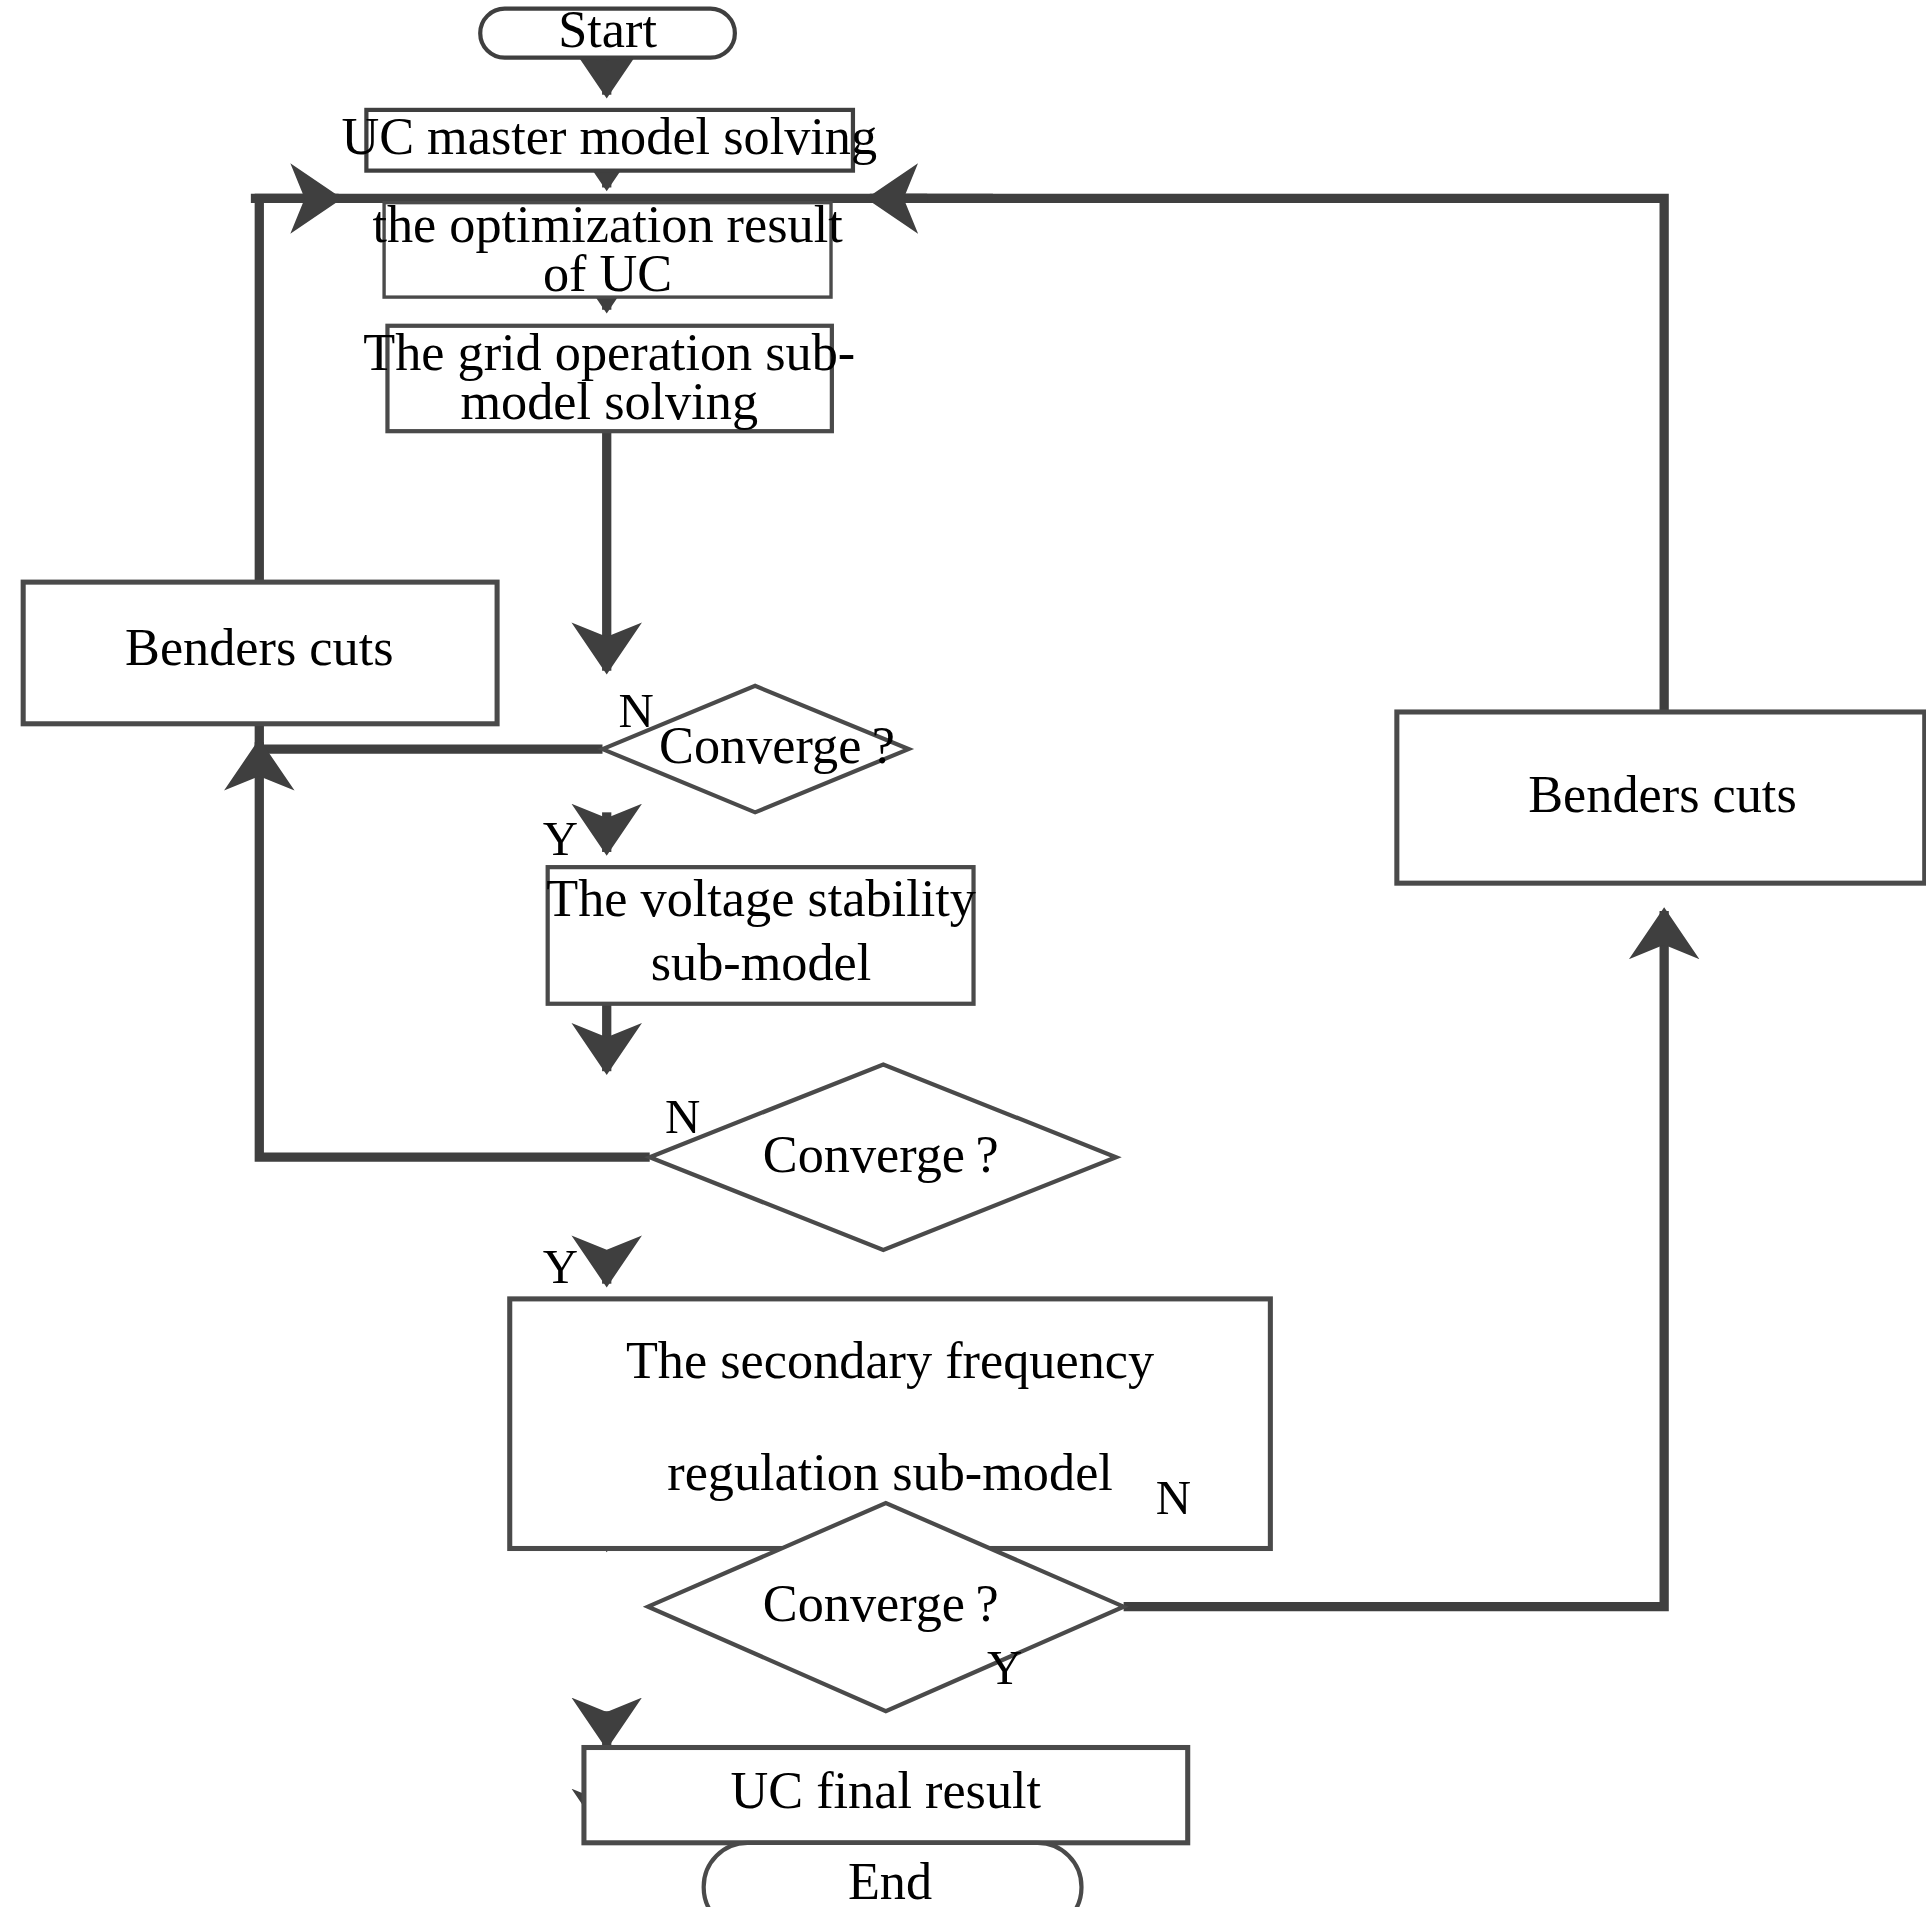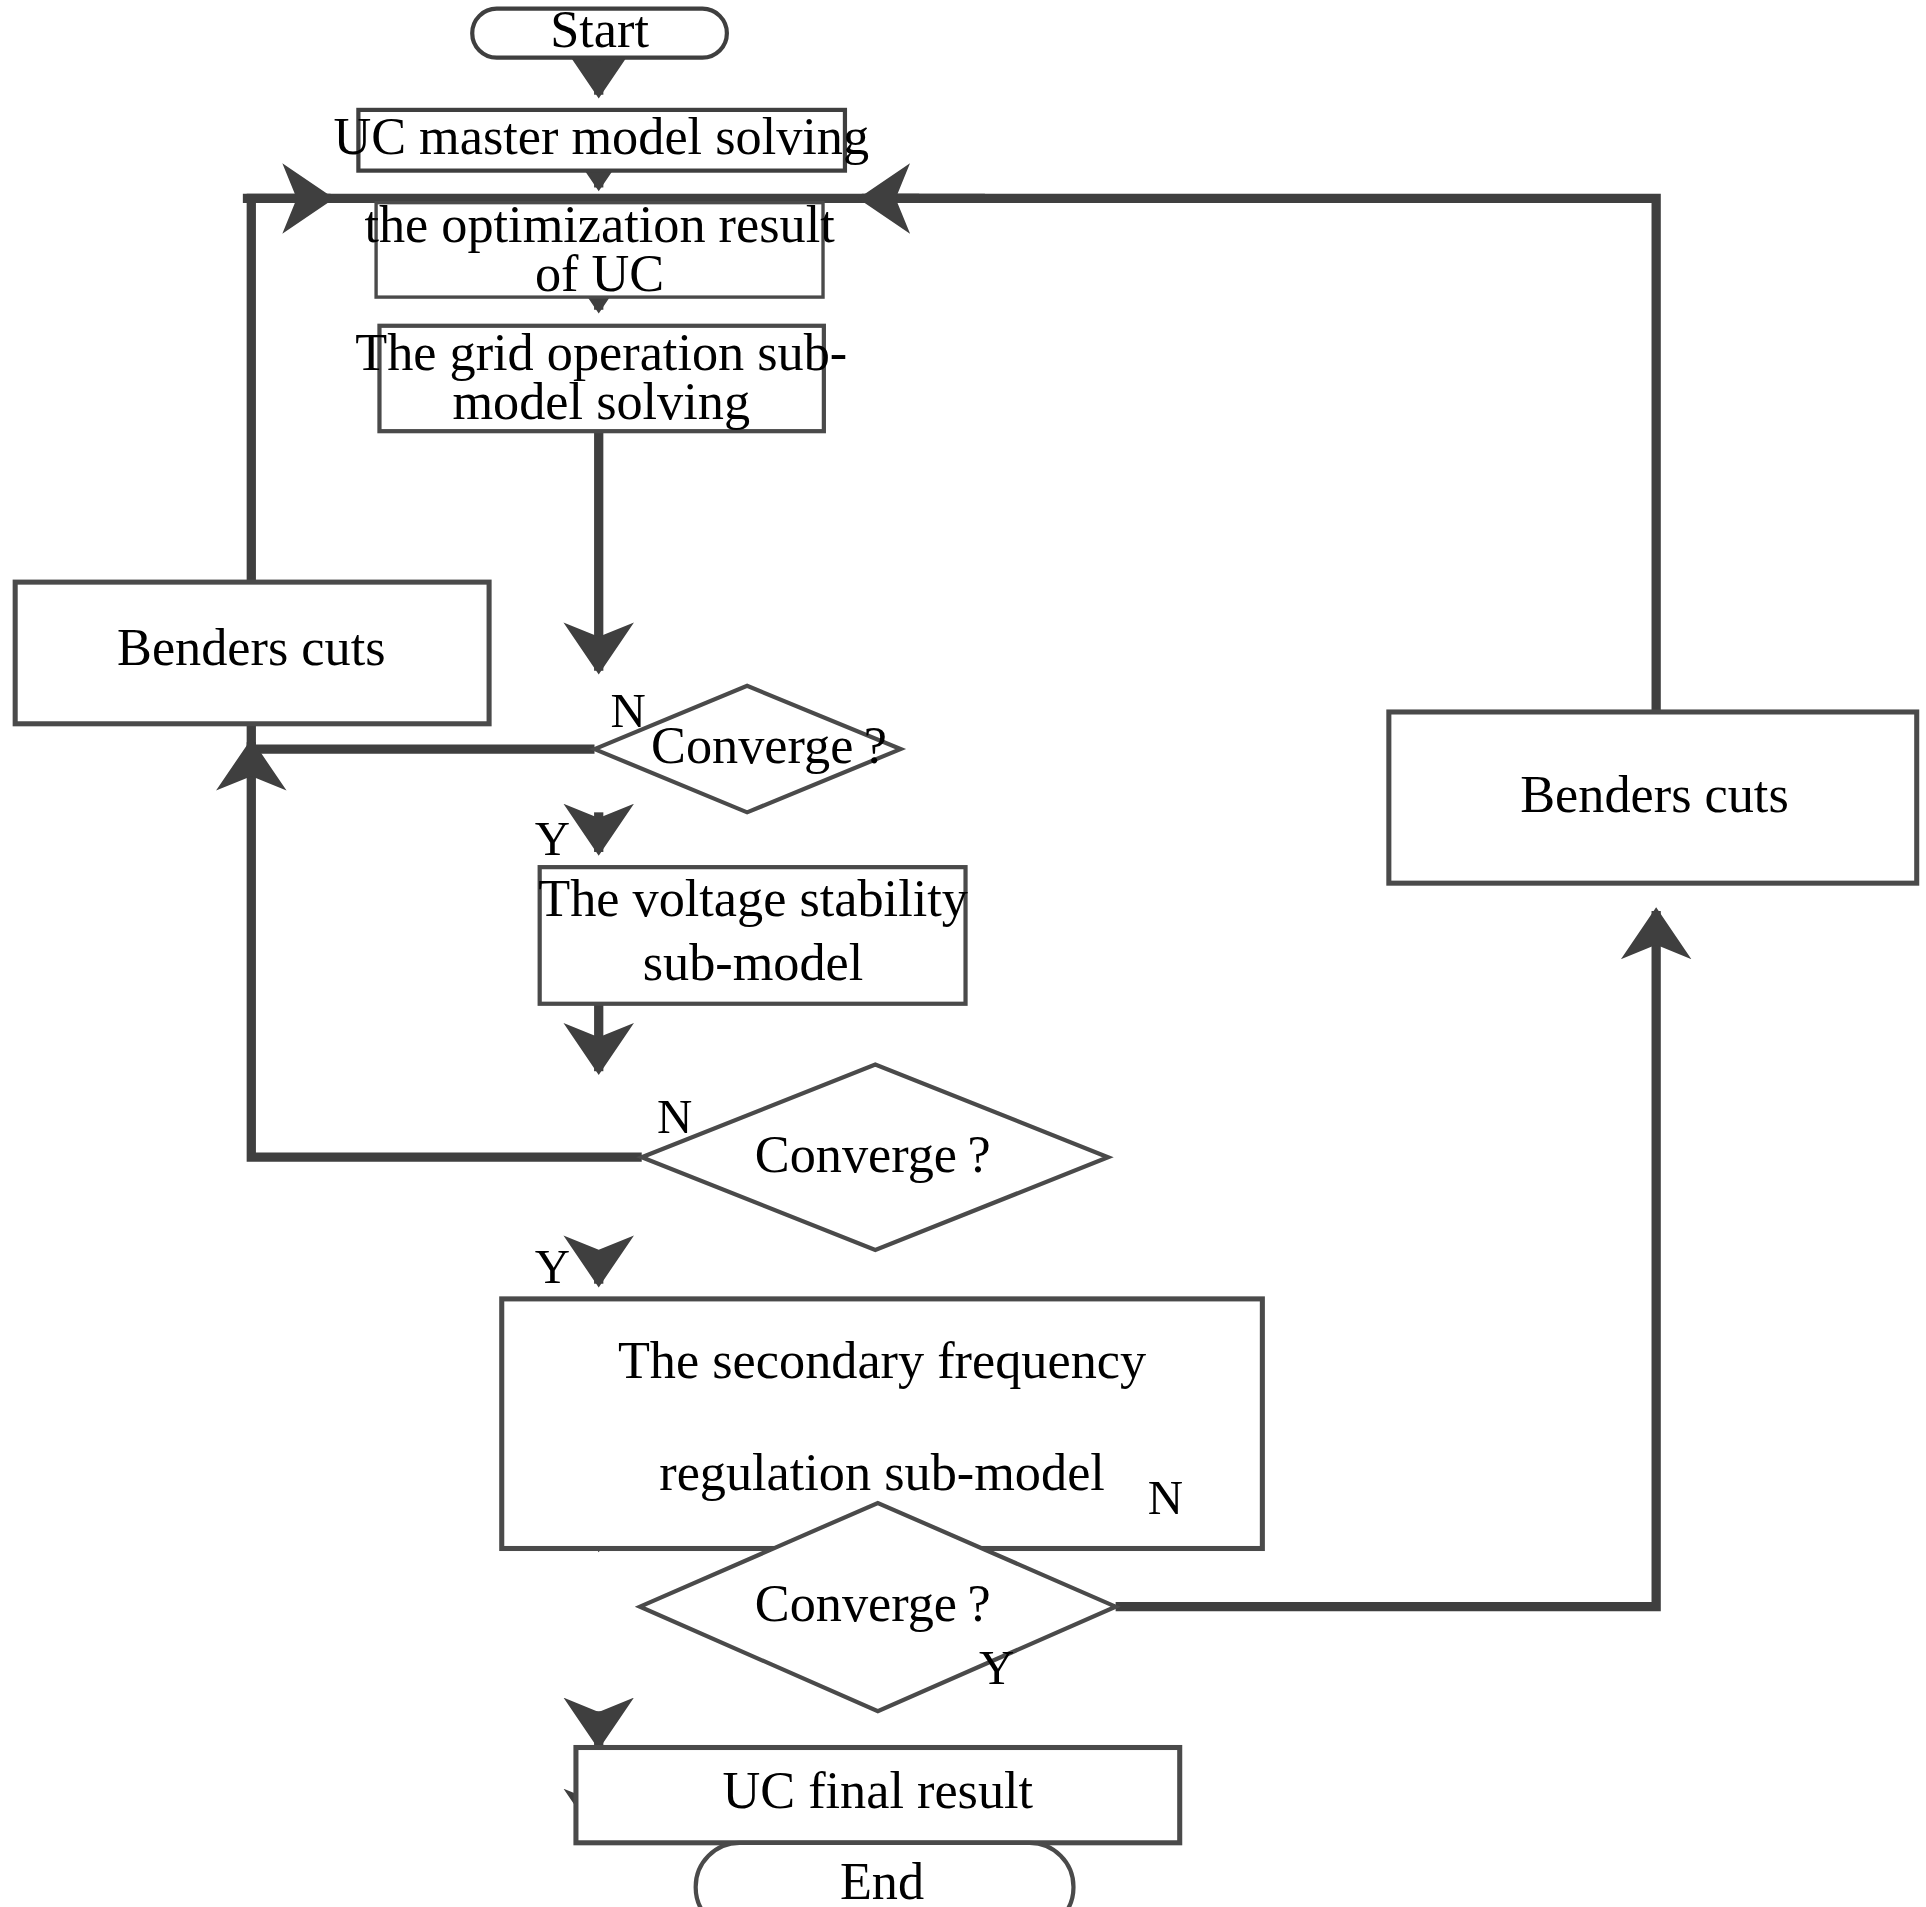--- a/index.html
+++ b/index.html
@@ -1,18 +1,18 @@
 <!DOCTYPE html>
 <html style="font-size:13.5px"><head>
 <meta charset="utf-8">
 <style>
   html,body{margin:0;padding:0;background:#fff;}
   body{width:1926px;height:1908px;overflow:hidden;
        font-family:"Liberation Serif","DejaVu Serif",serif;}
-  #stage{position:relative;width:1718px;height:1908px;}
+  #stage{position:relative;width:1718px;height:1908px;margin-left:8px;}
   svg#flow{position:absolute;left:0;top:0;width:1926px;height:1908px;}
   .node-text{fill:#000;font-family:"Liberation Serif","DejaVu Serif",serif;
              text-anchor:middle;dominant-baseline:middle;}
   .t-big{font-size:62px;}
   .t-lbl{font-size:58px;}
   .shape-fill{fill:#ffffff;}
   .shape-stroke{stroke:#3f3f3f;}
 </style>
 </head>
 <body>

